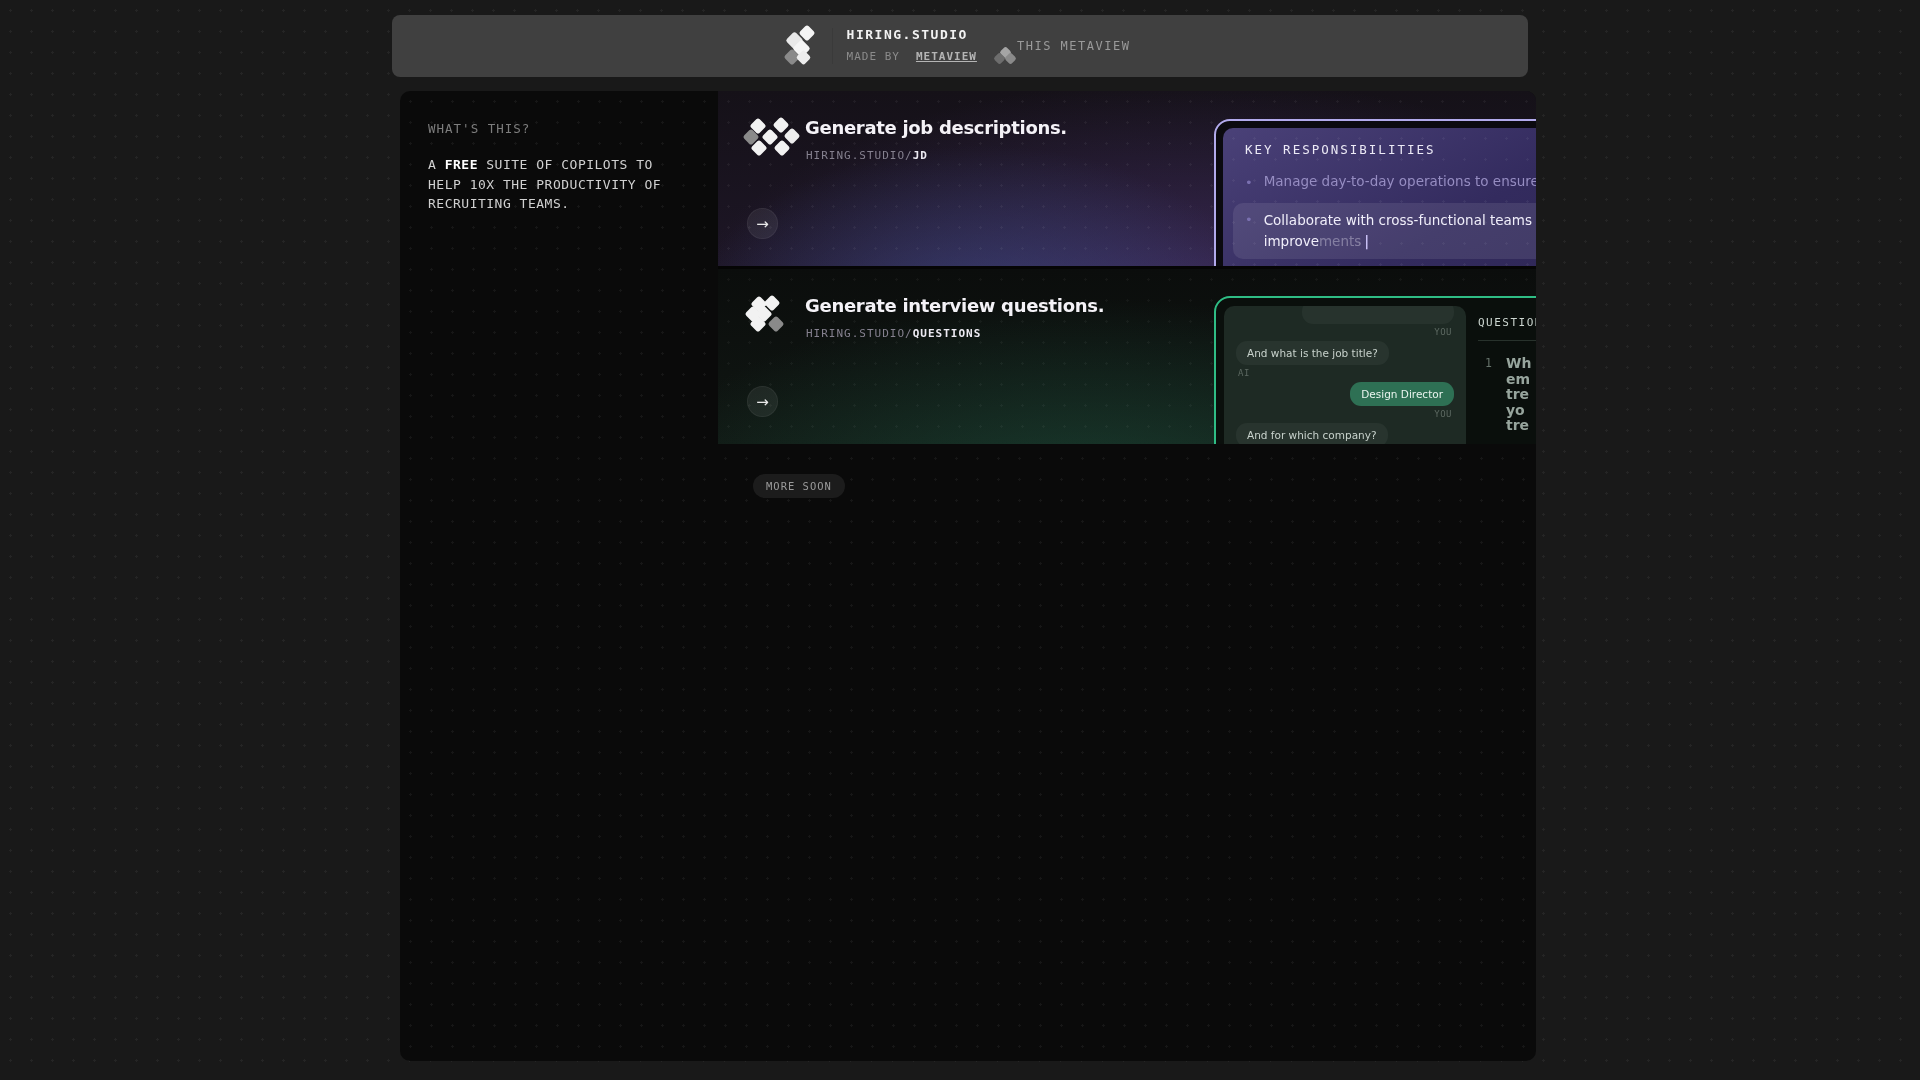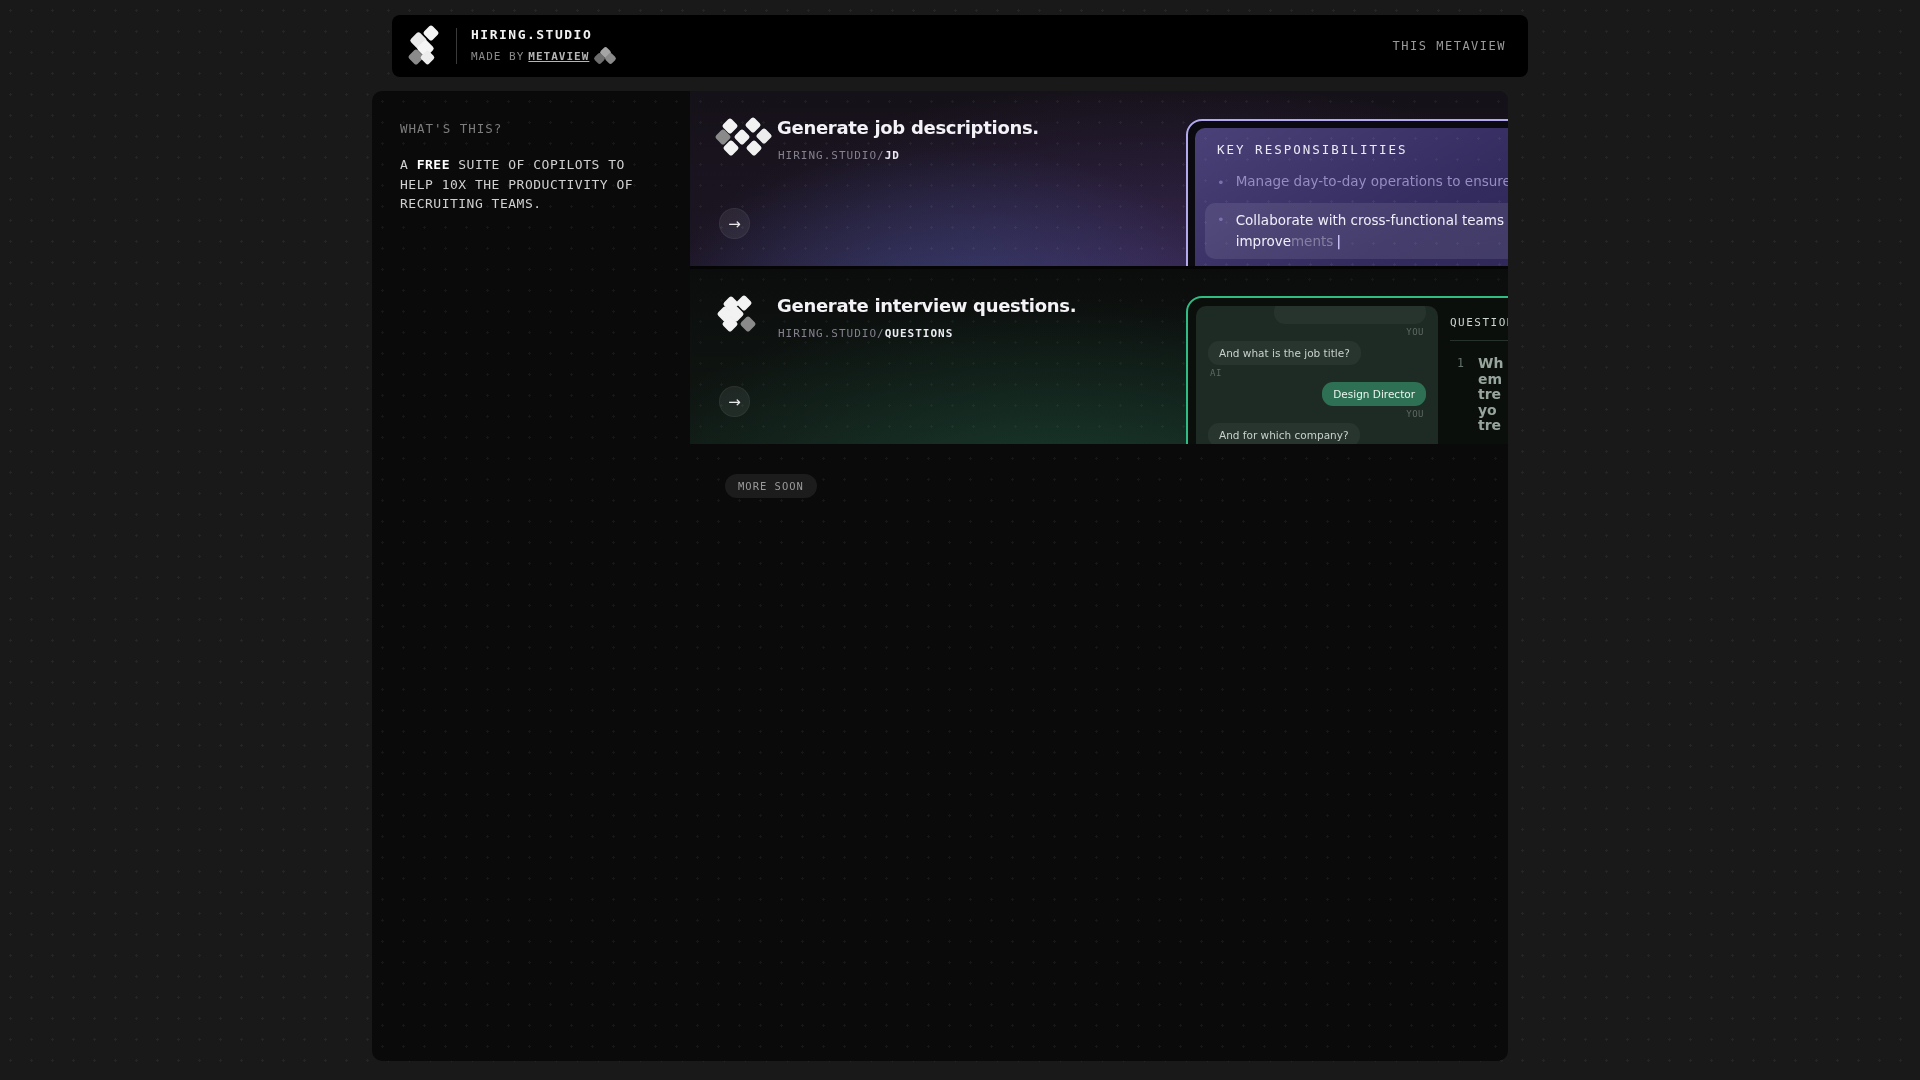--- a/index.html
+++ b/index.html
@@ -10,37 +10,37 @@
     background-size: 21px 21px;
     font-family:"DejaVu Sans", sans-serif;
     overflow:hidden;
     position:relative;
   }
   .mono { font-family:"DejaVu Sans Mono", monospace; }
 
   
   .header {
     position:absolute; left:392px; top:15px; width:1136px; height:62px;
-    background:#000000; border-radius:8px;
-    display:flex; align-items:center; justify-content:space-between;
+    background:#404040; border-radius:8px;
+    display:flex; align-items:center; justify-content:center;
     padding:0 22px 0 16px;
   }
   .header-left { display:flex; align-items:center; gap:14px; }
   .s-logo { position:relative; width:34px; height:40px; }
   .dm { position:absolute; transform:rotate(45deg); border-radius:2.5px; }
   .header-divider { width:1px; height:36px; background:#3a3a3a; }
   .brand-title { font-size:13px; font-weight:bold; color:#f2f2f2; letter-spacing:1.5px; }
-  .made-by { margin-top:6px; font-size:11px; color:#8b8b8b; letter-spacing:1px; display:flex; align-items:center; gap:4px; }
+  .made-by { margin-top:6px; font-size:11px; color:#8b8b8b; letter-spacing:1px; display:flex; align-items:center; gap:16px; }
   .made-by a, .made-by .mv-link { color:#b5b5b5; text-decoration:underline; cursor:pointer;font-weight:bold; }
   .mv-logo { position:relative; width:24px; height:17px; }
   .about-link { font-size:12px; color:#9a9a9a; letter-spacing:1.5px; cursor:pointer; }
 
   
   .main {
-    position:absolute; left:372px; top:91px; width:1136px; height:970px;
+    position:absolute; left:400px; top:91px; width:1136px; height:970px;
     background-color:#0a0a0a;
     background-image: radial-gradient(circle, rgba(255,255,255,0.055) 1px, transparent 1.4px);
     background-size:21px 21px;
     border-radius:10px; overflow:hidden;
     display:flex;
   }
   .sidebar { width:318px; flex:none; padding:30px 28px; }
   .sidebar-heading { font-size:12.5px; color:#7d7d7d; letter-spacing:1px; }
   .sidebar-body { margin-top:19px; width:240px; font-size:13px; line-height:19.5px; color:#d0d0d0; letter-spacing:0.5px; }
   .sidebar-body b { color:#ffffff;margin-top:29px; }

